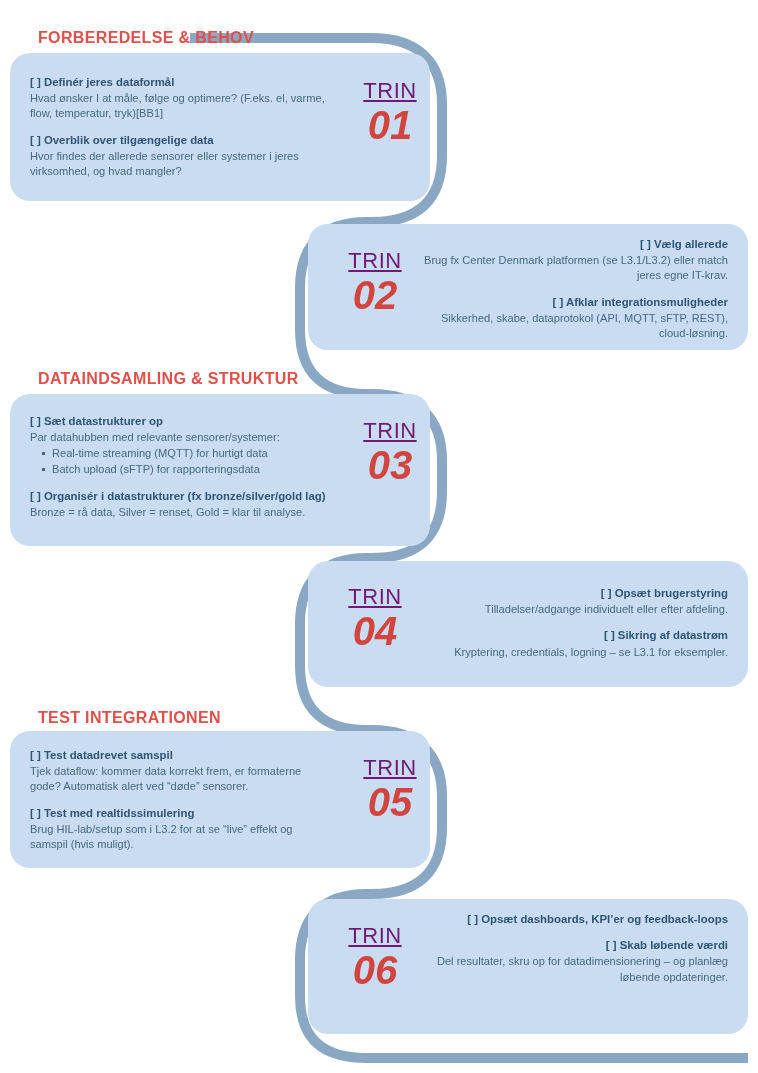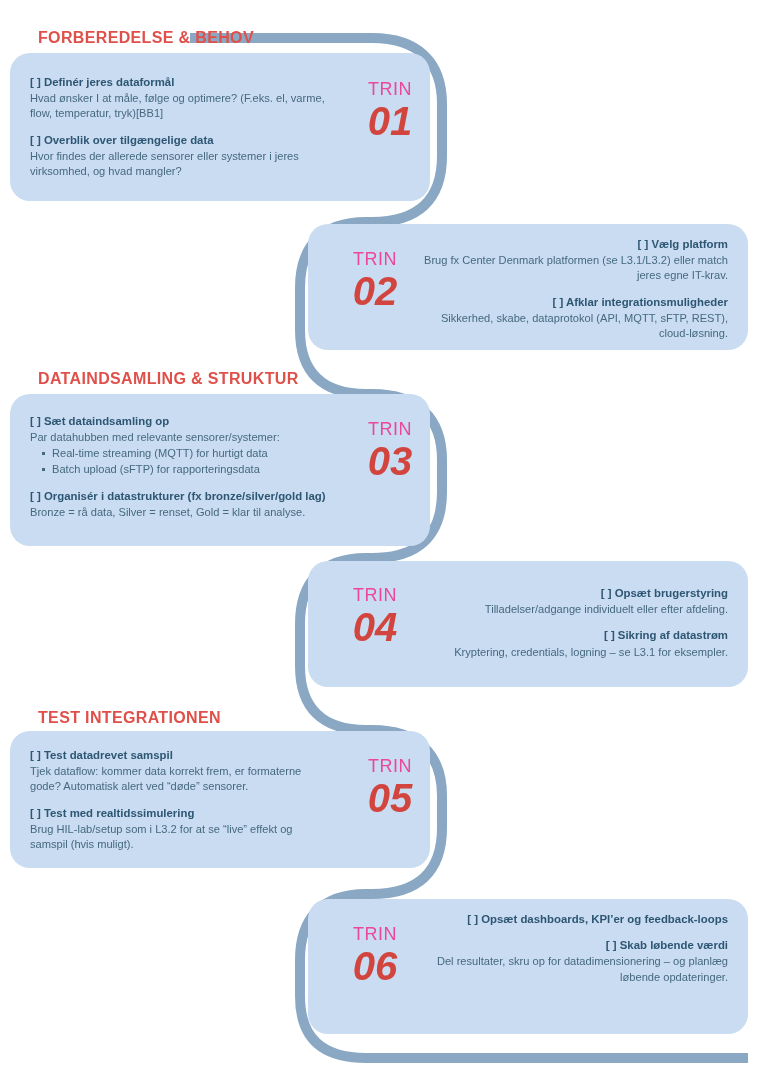--- a/index.html
+++ b/index.html
@@ -105,24 +105,25 @@
 
   
   .trin {
     position: absolute;
     text-align: center;
     width: 100px;
     line-height: 1;
   }
   .trin .word {
     display: block;
-    font-size: 18px;
-    color: #ec4899;
+    font-size: 22px;
+    color: #701a75;
     letter-spacing: 0.5px;
     font-weight: normal;
+    text-decoration: underline;
   }
   .trin .num {
     display: block;
     font-size: 40px;
     font-weight: bold;
     color: #d2443e;
     margin-top: 3px;
     letter-spacing: 0px;
     font-style: italic;
   }
@@ -184,42 +185,42 @@
       <span class="num">01</span>
     </div>
   </div>
 
   <div class="step">
 
     <div class="card" style="left:308px; top:224px; width:440px; height:126px;"></div>
 
     <div class="card-inner txt align-right" style="left:420px; top:237px; width:308px;">
       <div class="blk">
-        <span class="h">[ ] Vælg platform</span>
+        <span class="h">[ ] Vælg allerede</span>
         <span class="p">Brug fx Center Denmark platformen (se L3.1/L3.2) eller match jeres egne IT-krav.</span>
       </div>
       <div class="blk">
         <span class="h">[ ] Afklar integrationsmuligheder</span>
         <span class="p">Sikkerhed, skabe, dataprotokol (API, MQTT, sFTP, REST), cloud-løsning.</span>
       </div>
     </div>
 
     <div class="trin" style="left:325px; top:250px;">
       <span class="word">TRIN</span>
       <span class="num">02</span>
     </div>
   </div>
 
   <div class="step">
     <div class="kicker left" style="top:372px;">DATAINDSAMLING &amp; STRUKTUR</div>
     <div class="card" style="left:10px; top:394px; width:420px; height:152px;"></div>
 
     <div class="card-inner txt align-left" style="left:30px; top:414px; width:310px;">
       <div class="blk">
-        <span class="h">[ ] Sæt dataindsamling op</span>
+        <span class="h">[ ] Sæt datastrukturer op</span>
         <span class="p">Par datahubben med relevante sensorer/systemer:</span>
         <ul class="bul">
           <li>Real-time streaming (MQTT) for hurtigt data</li>
           <li>Batch upload (sFTP) for rapporteringsdata</li>
         </ul>
       </div>
       <div class="blk">
         <span class="h">[ ] Organisér i datastrukturer (fx bronze/silver/gold lag)</span>
         <span class="p">Bronze = rå data, Silver = renset, Gold = klar til analyse.</span>
       </div>

